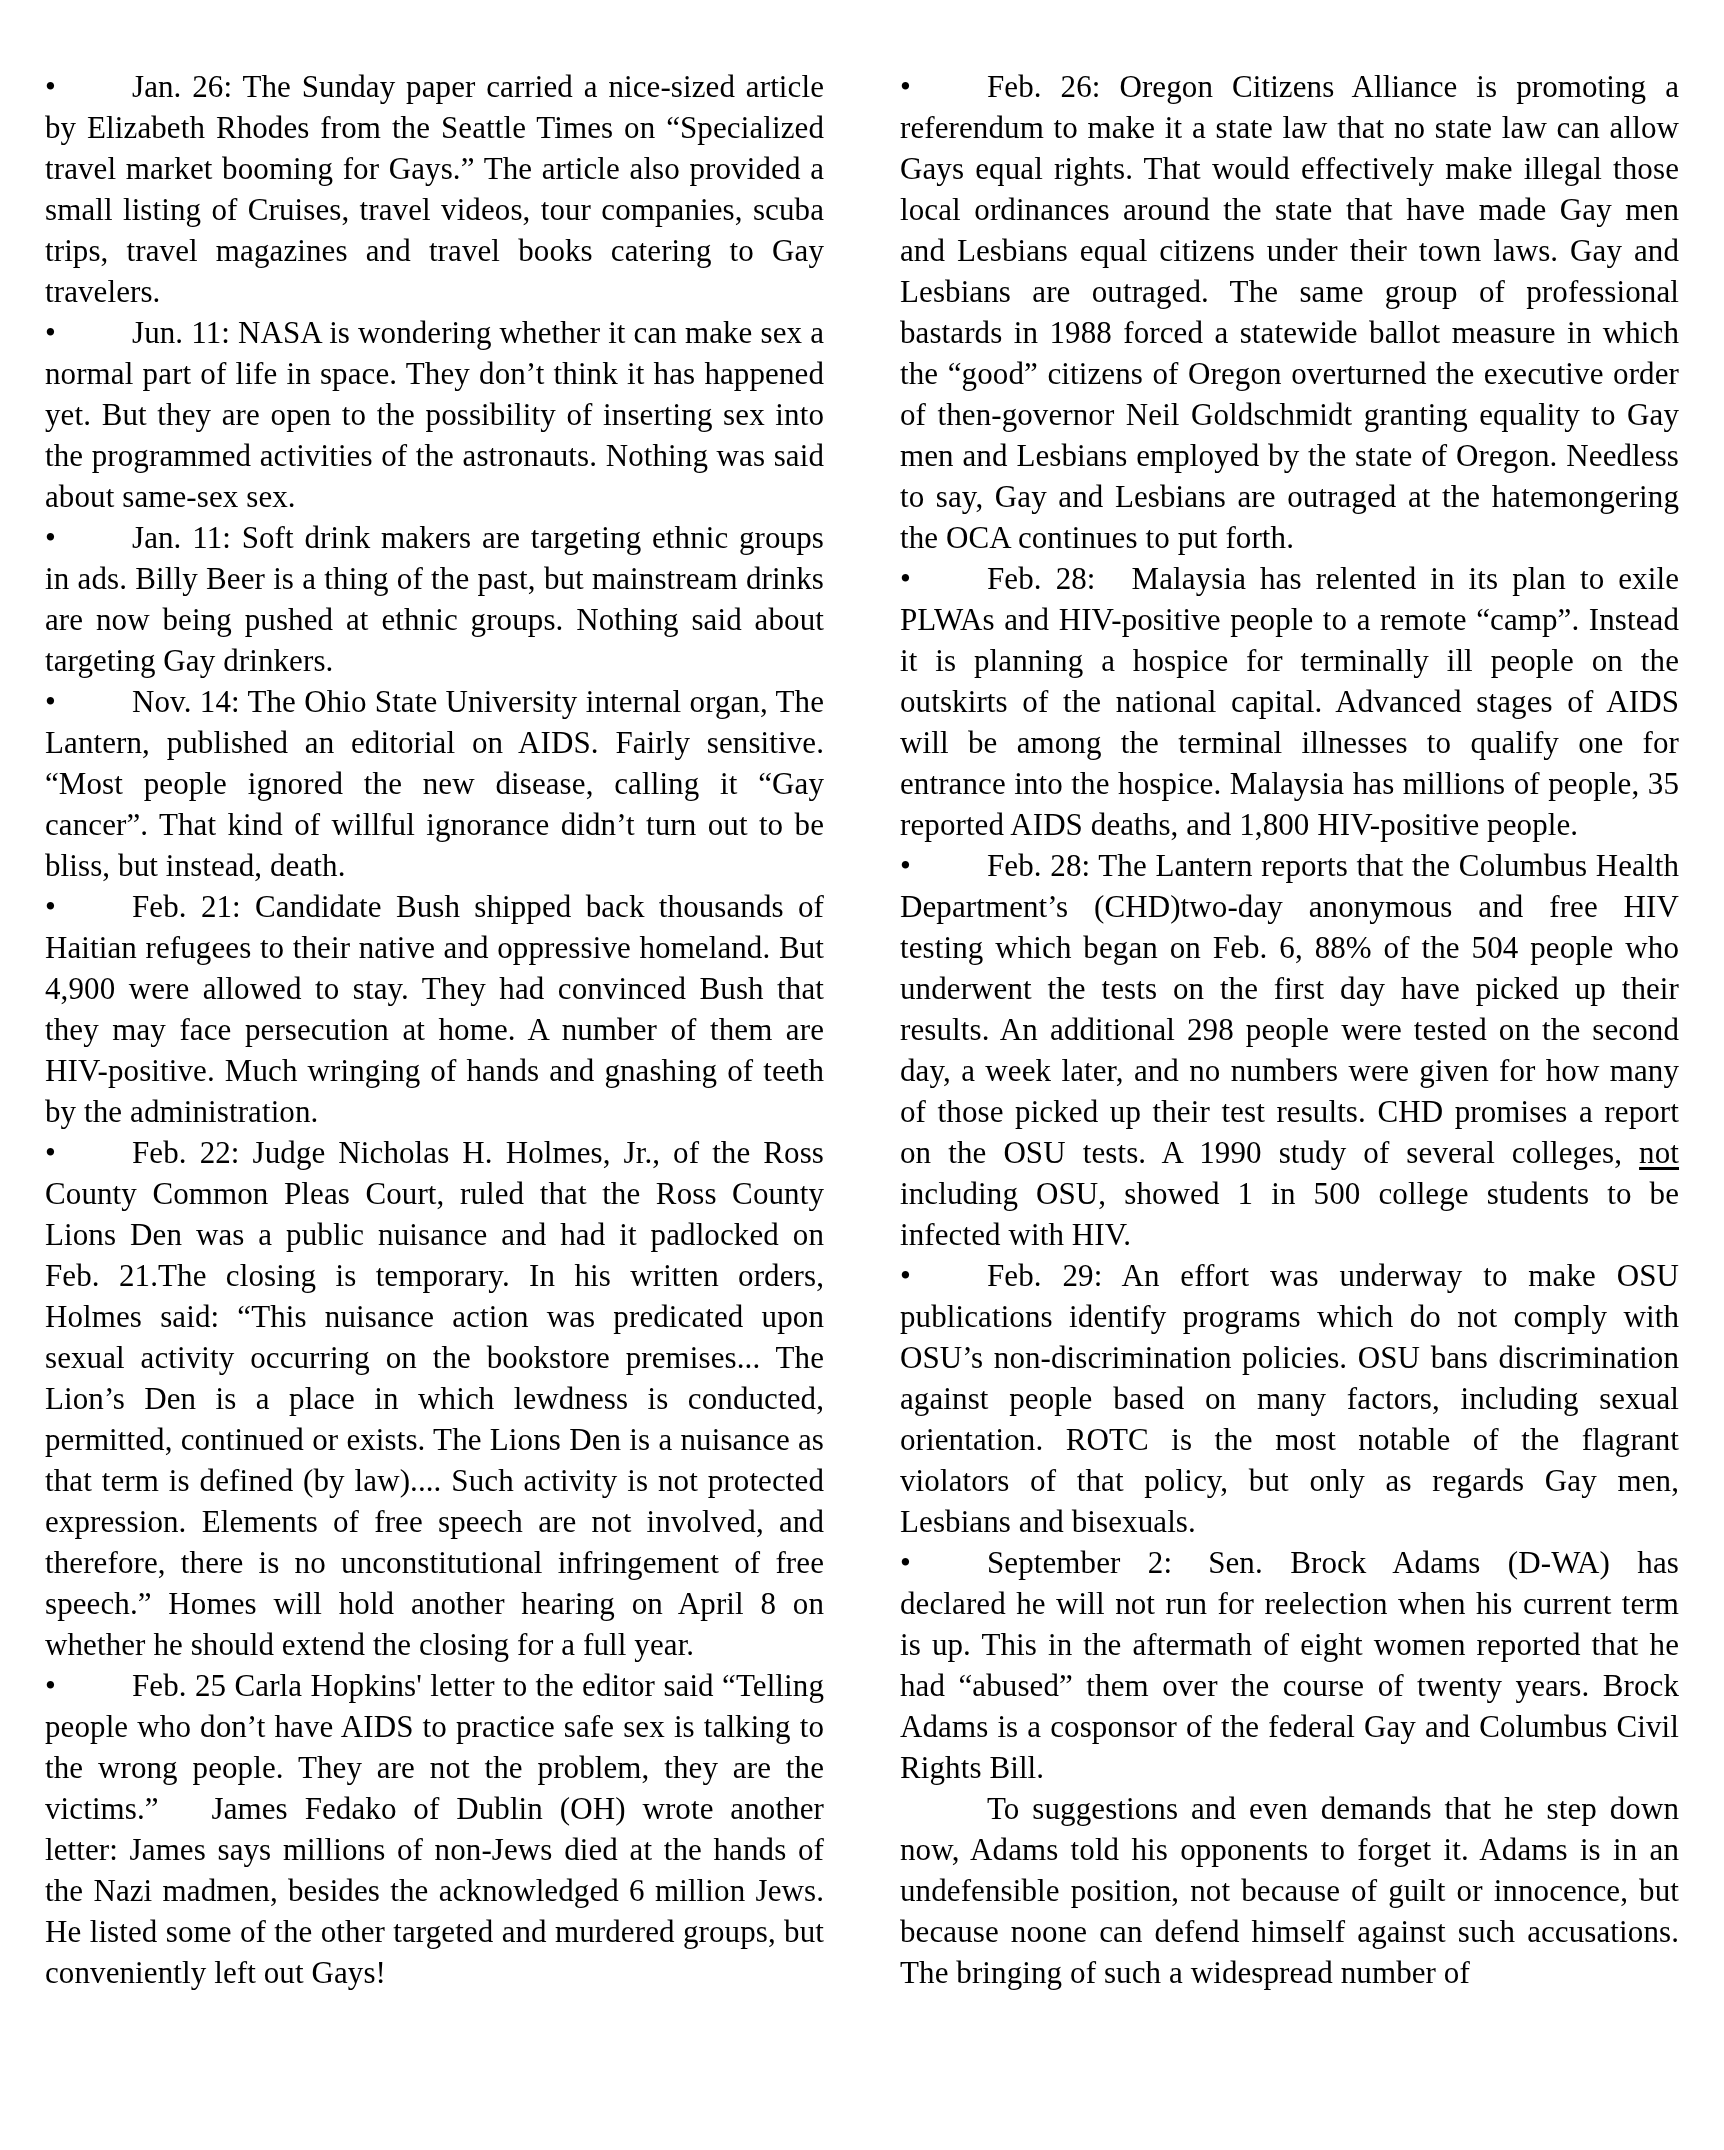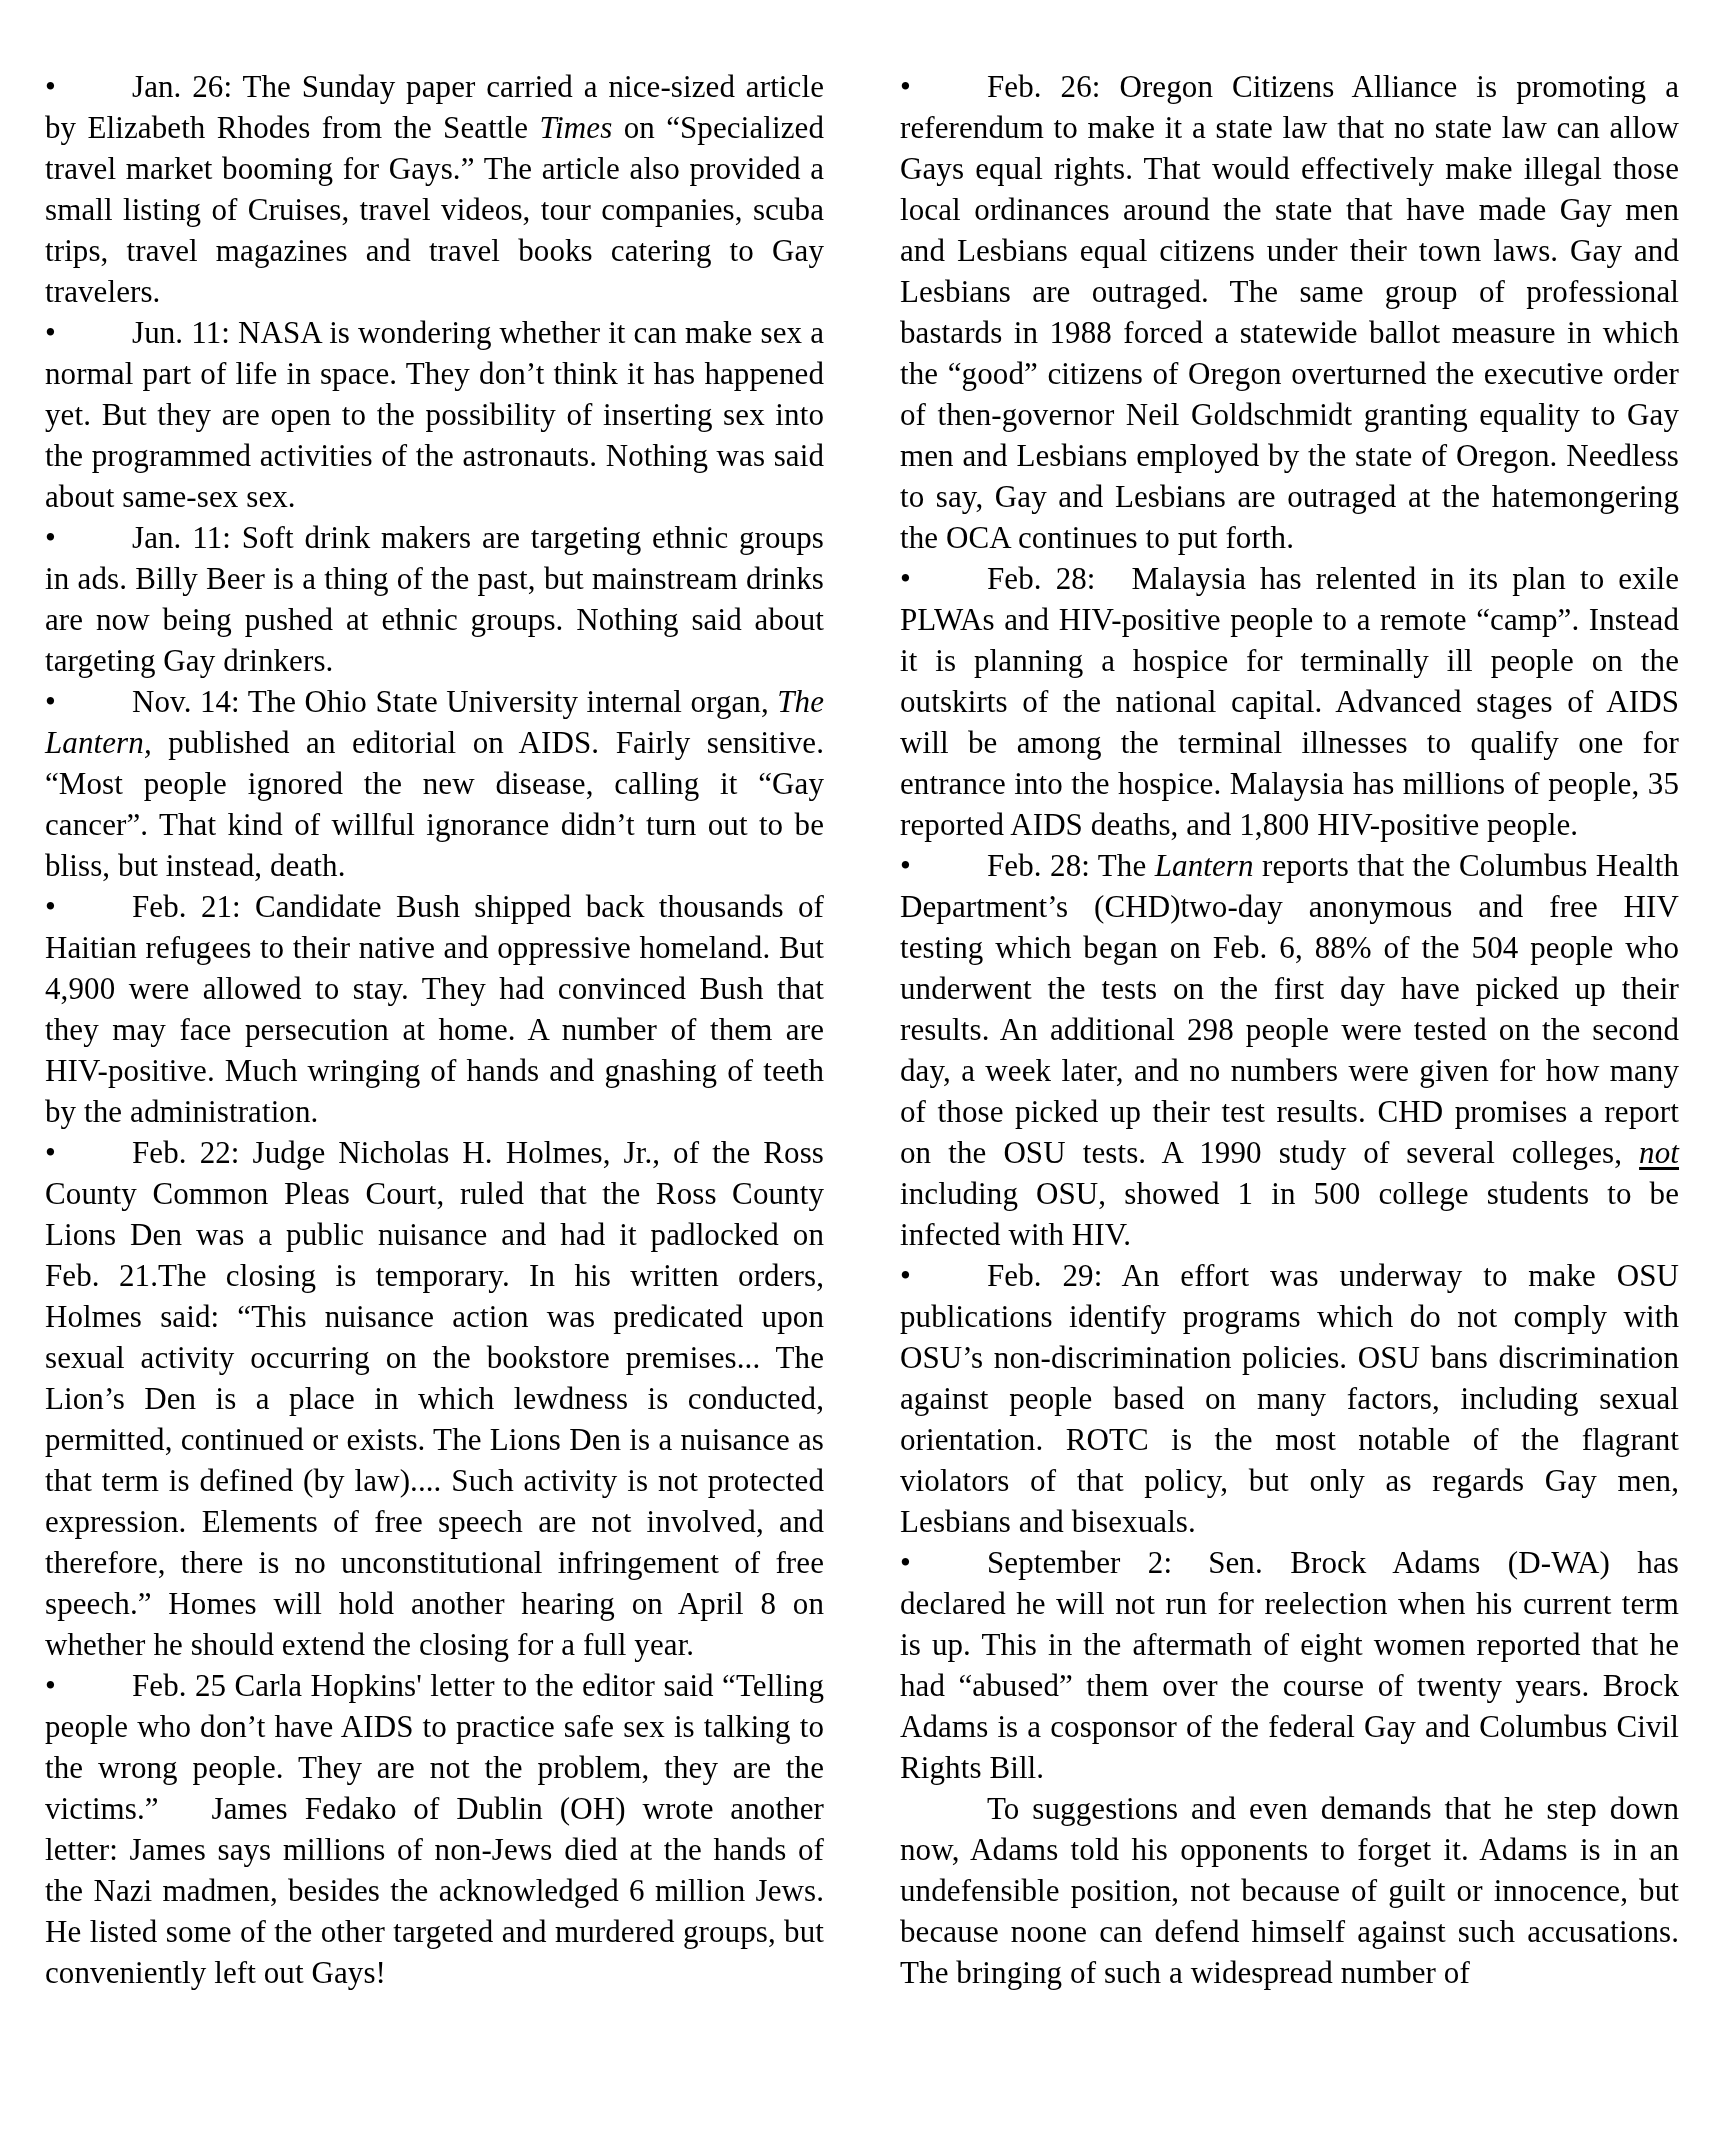--- a/index.html
+++ b/index.html
@@ -36,22 +36,22 @@
     margin: 0;
     position: relative;
     text-indent: 87px;
   }
   .bullet {
     position: absolute;
     left: 0;
     top: 0;
     text-indent: 0;
   }
-  .run-i { font-style: italic; }
-  .run-u { text-decoration: underline; text-underline-offset: 4.1px; font-style: italic; }
+  .run-i { }
+  .run-u { text-decoration: underline; text-underline-offset: 4.1px; }
   .run-gap { display: inline-block; width: 36px; }
 </style>
 </head>
 <body>
 
 <div class="page">
   <div class="columns">
     <div class="col">
         <p class="para"><span class="bullet">•</span><span>Jan. 26: The Sunday paper carried a nice-sized article by Elizabeth Rhodes from the Seattle </span><span class="run-i">Times</span><span> on “Specialized travel market booming for Gays.” The article also provided a small listing of Cruises, travel videos, tour companies, scuba trips, travel magazines and travel books catering to Gay travelers.</span></p>
         <p class="para"><span class="bullet">•</span><span>Jun. 11: NASA is wondering whether it can make sex a normal part of life in space. They don’t think it has happened yet. But they are open to the possibility of inserting sex into the programmed activities of the astronauts. Nothing was said about same-sex sex.</span></p>

